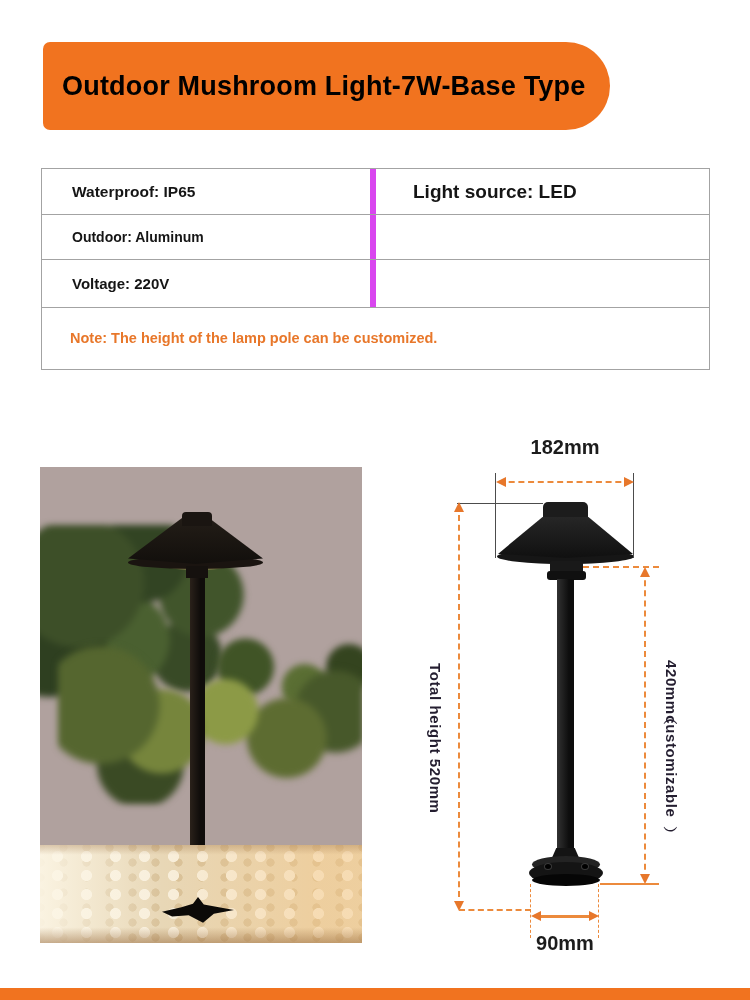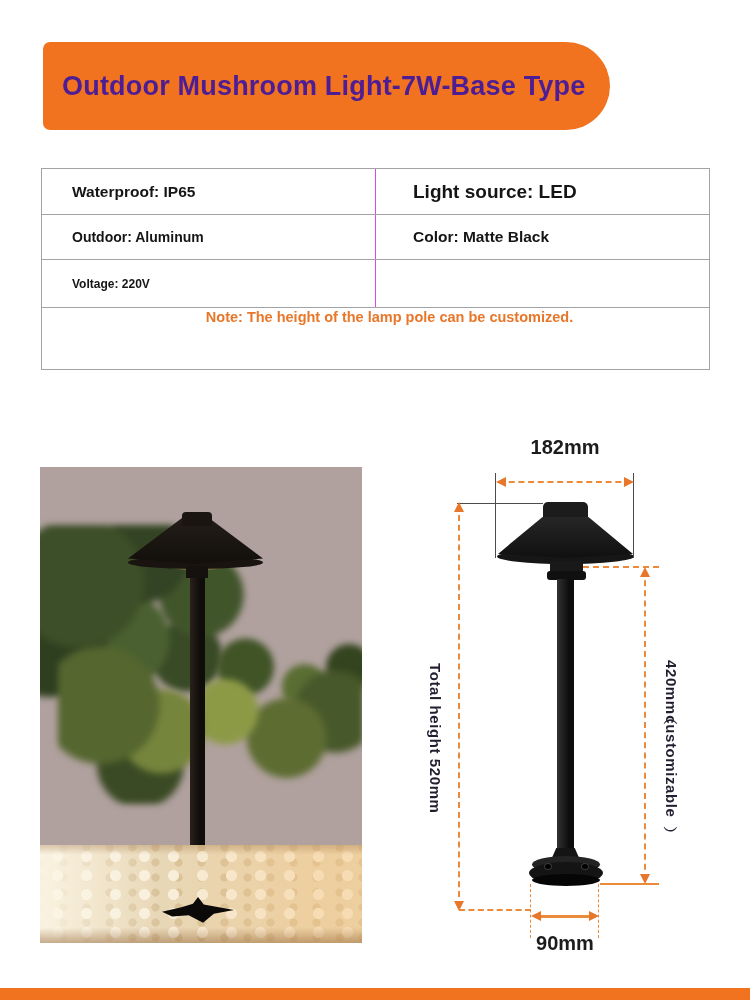--- a/index.html
+++ b/index.html
@@ -10,45 +10,45 @@
   .abs{position:absolute;}
 
   
   .banner{
     left:43px;top:42px;width:567px;height:88px;
     background:#F1731F;
     border-radius:7px 44px 44px 7px;
     display:flex;align-items:center;
   }
   .banner-title{
-    color:#4c1d95;font-size:27px;font-weight:bold;letter-spacing:.2px;
+    color:#000000;font-size:27px;font-weight:bold;letter-spacing:.2px;
     padding-left:19px;white-space:nowrap;
   }
 
   
   .spec-table{
     left:41px;top:168px;width:669px;height:202px;
     border:1px solid #a3a3a3;box-sizing:border-box;
     display:flex;flex-direction:column;
   }
   .spec-row{display:flex;border-bottom:1px solid #a3a3a3;}
   .spec-row.r1{height:45px;}
   .spec-row.r2{height:44px;}
   .spec-row.r3{height:47px;}
   .spec-cell{display:flex;align-items:center;box-sizing:border-box;color:#151515;font-weight:bold;}
-  .spec-cell.left{width:334px;border-right:1px solid #d946ef;padding-left:30px;}
+  .spec-cell.left{width:334px;border-right:6px solid #d946ef;padding-left:30px;}
   .spec-cell.right{flex:1;padding-left:37px;}
   .r1 .left{font-size:15.5px;}
   .r1 .right{font-size:19px;}
   .r2 .left{font-size:14px;}
   .r2 .right{font-size:15.5px;}
-  .r3 .left{font-size:12px;}
+  .r3 .left{font-size:15px;}
   .r3 .right{font-size:12.5px;}
   .note-row{
-    flex:1;display:flex;flex-direction:row;justify-content:center;
+    flex:1;display:flex;flex-direction:column;justify-content:center;
     padding-left:28px;gap:1px;
   }
   .note-line{color:#E8772A;font-weight:bold;font-size:14.5px;line-height:19px;}
 
   
   .photo{
     left:40px;top:467px;width:322px;height:476px;overflow:hidden;background:#b0a19e;
   }
   .wall{
     left:0;top:0;width:322px;height:476px;
@@ -165,21 +165,20 @@
     <span class="banner-title">Outdoor Mushroom Light-7W-Base Type</span>
   </div>
 
   <div class="abs spec-table">
     <div class="spec-row r1">
       <div class="spec-cell left">Waterproof: IP65</div>
       <div class="spec-cell right">Light source: LED</div>
     </div>
     <div class="spec-row r2">
       <div class="spec-cell left">Outdoor: Aluminum</div>
-      <div class="spec-cell right">Color: Matte Black</div>
     </div>
     <div class="spec-row r3">
       <div class="spec-cell left">Voltage: 220V</div>
     </div>
     <div class="note-row">
       <div class="note-line">Note: The height of the lamp pole can be customized.</div>
     </div>
   </div>
 
   <div class="abs photo">

